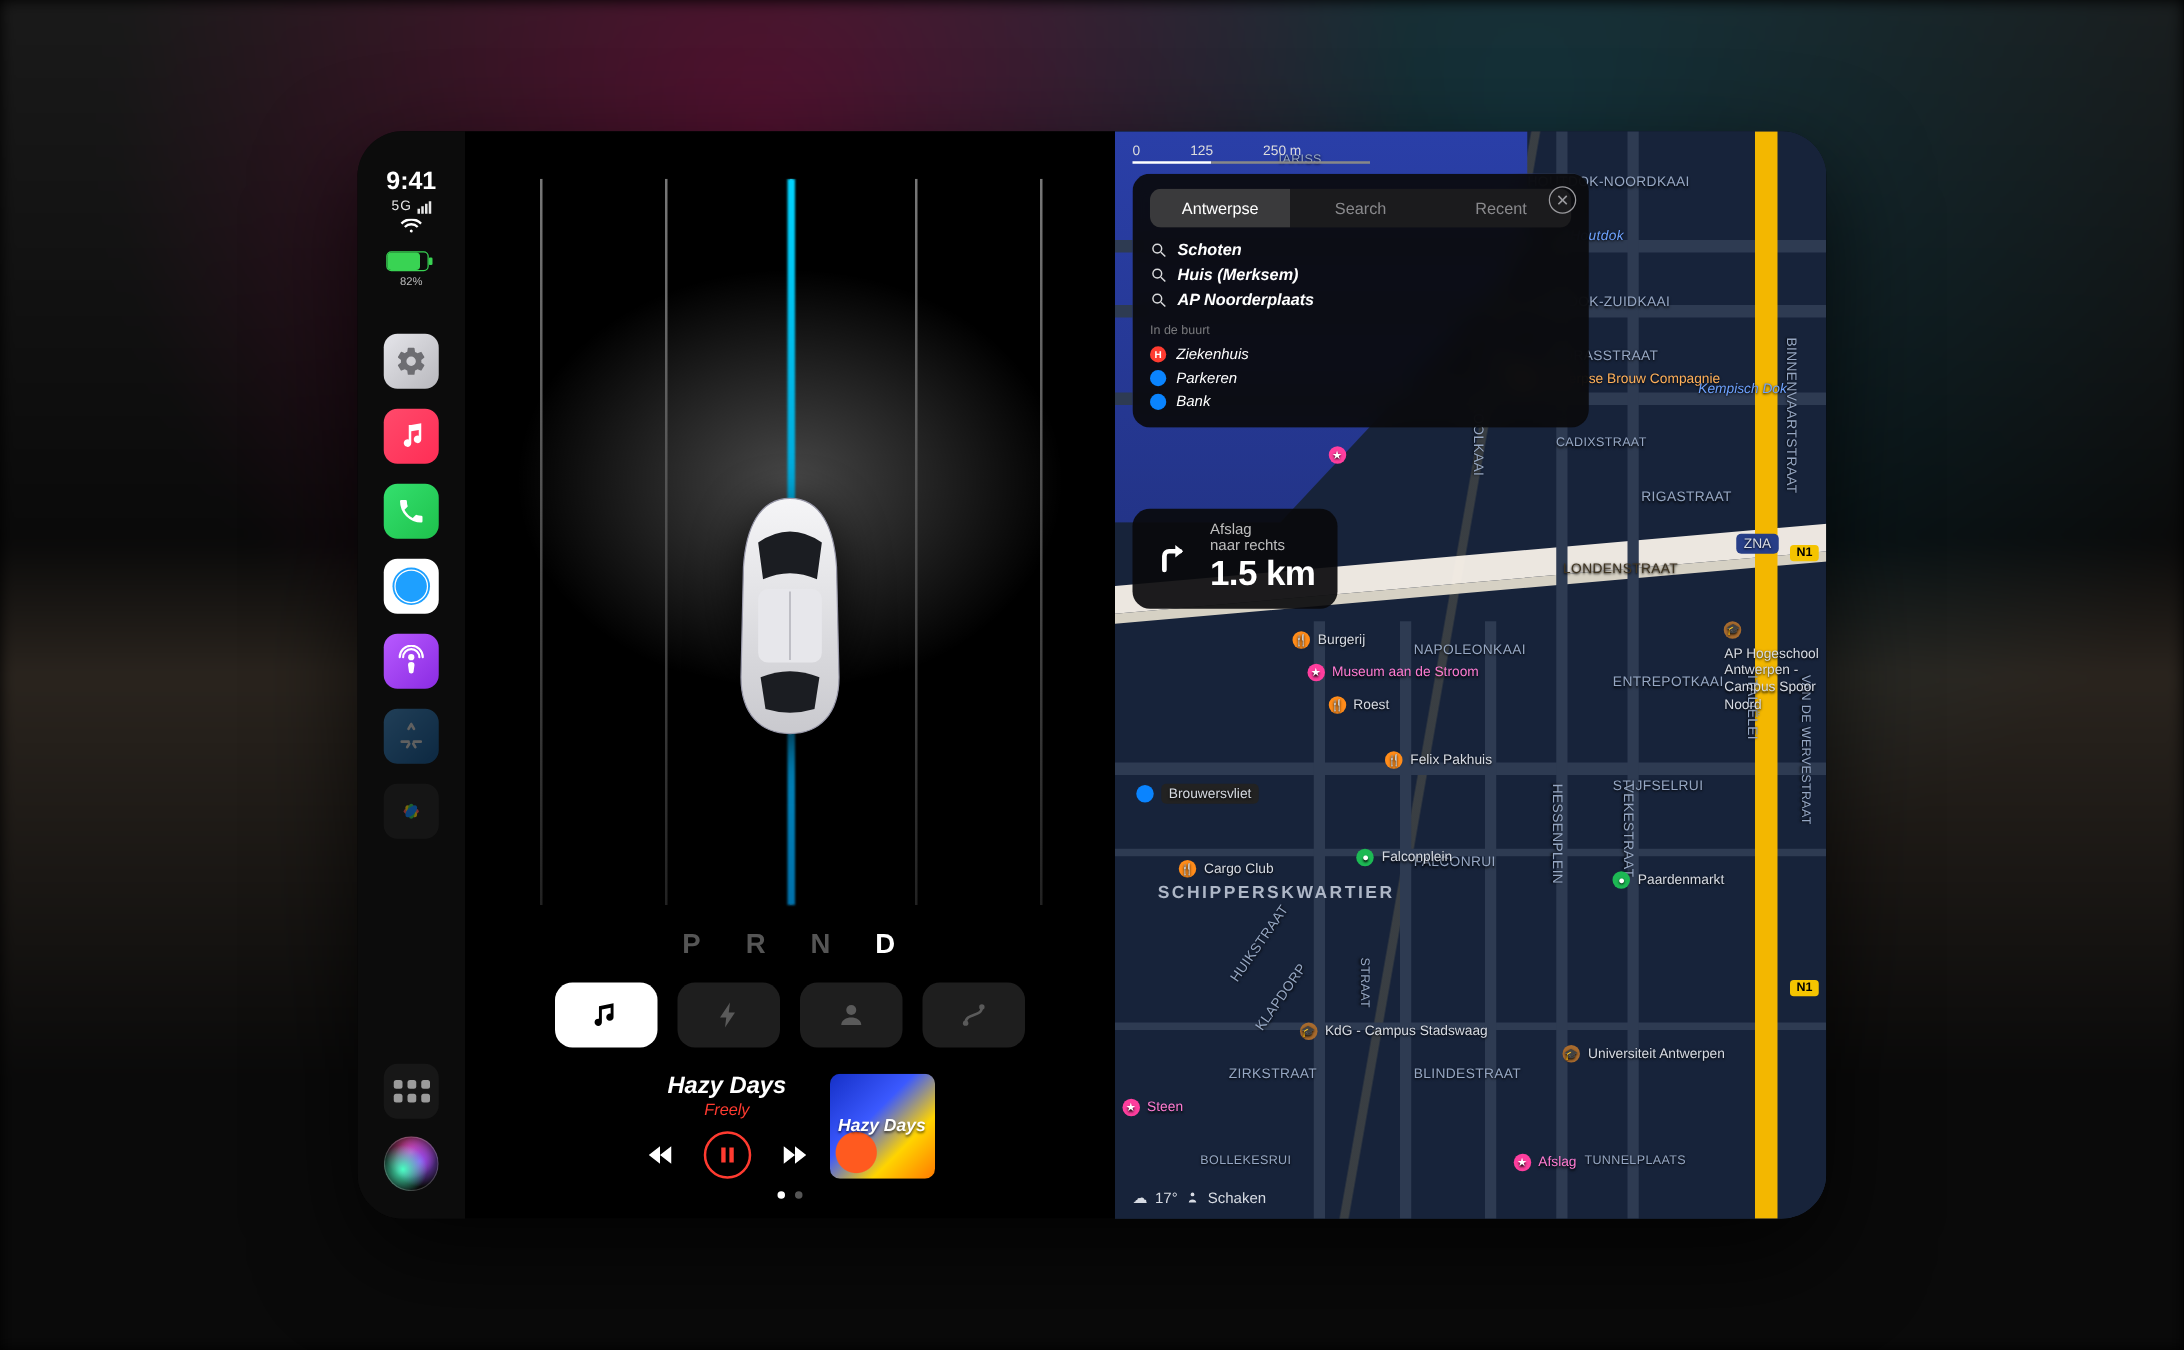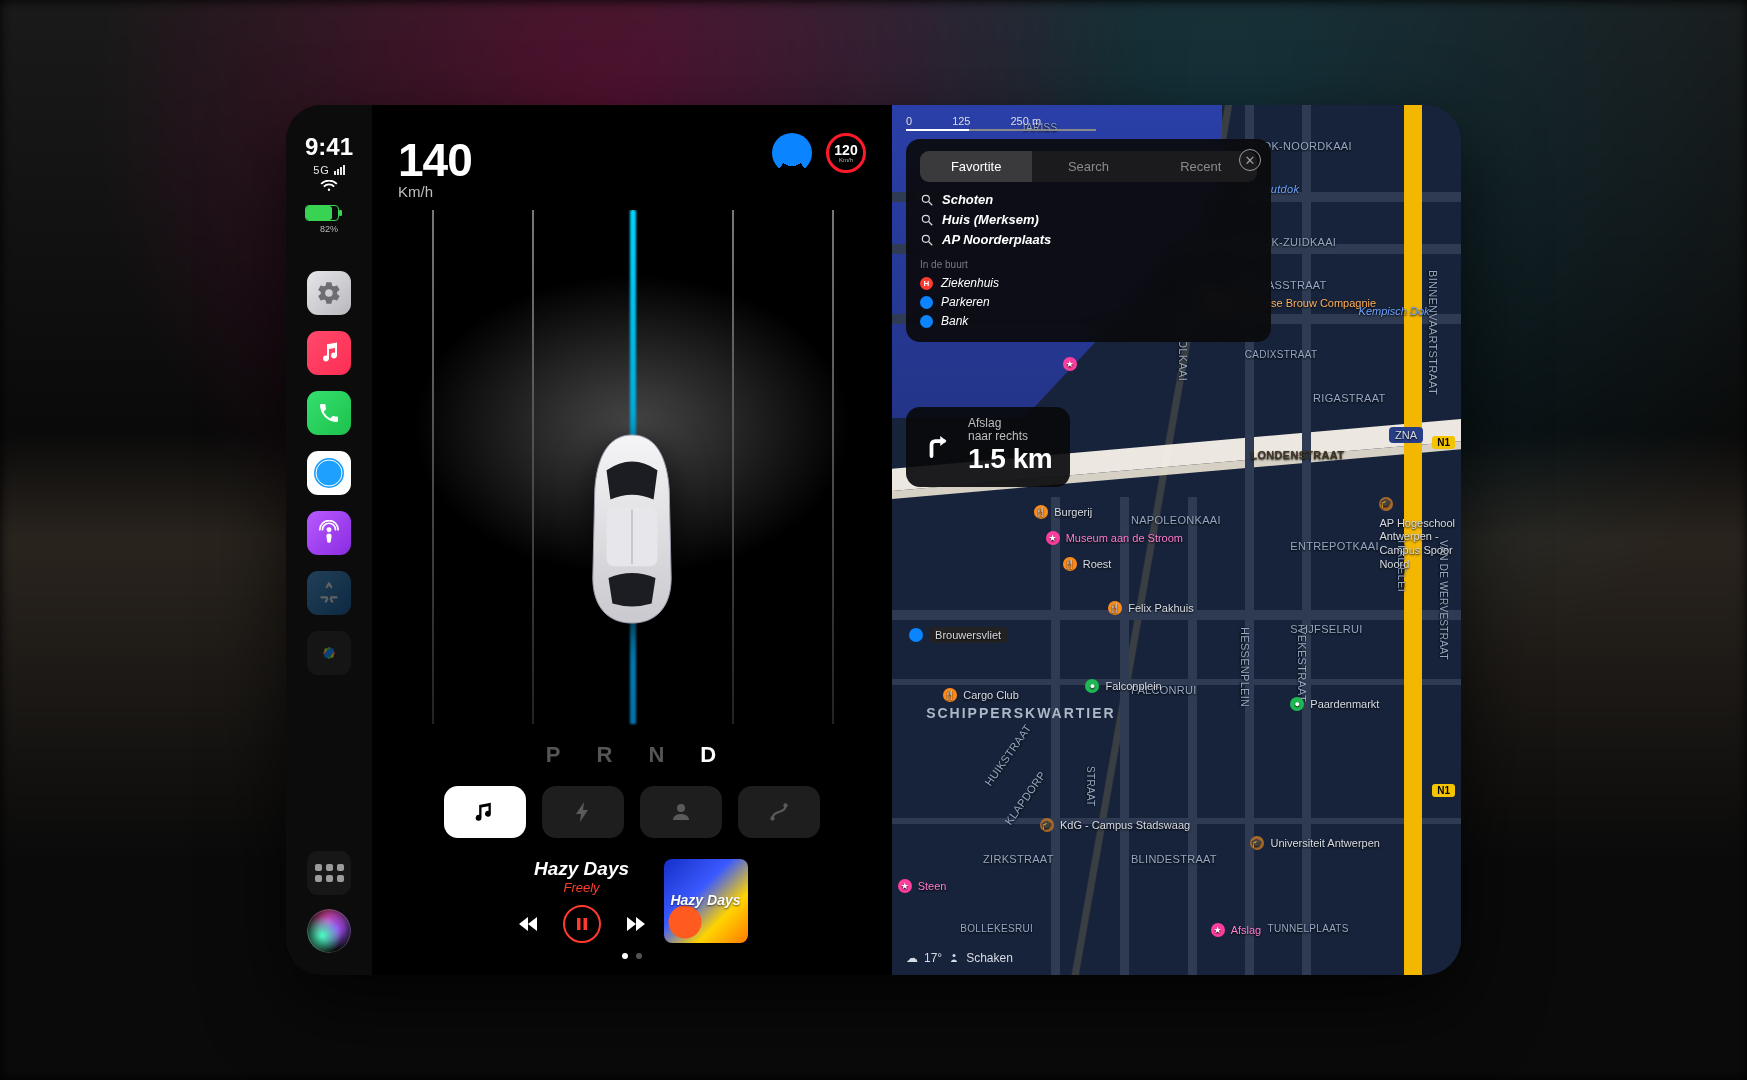--- a/index.html
+++ b/index.html
@@ -32,21 +32,21 @@
   }
   
   .sidebar {
     width: 86px;
     padding: 28px 0 18px;
     display:flex; flex-direction:column; align-items:center;
     background:#0c0c0c;
     gap:6px;
   }
   .status { color:#fff; text-align:center; font-size:11px; line-height:1.2; }
-  .status .time { font-size:24px; font-weight:600;text-align:center; }
+  .status .time { font-size:20px; font-weight:600;text-align:center; }
   .status .sig { letter-spacing:1px; font-size:11px; opacity:.9; display:flex; align-items:center; justify-content:center; gap:4px; margin-top:2px;}
   .bars { display:inline-flex; gap:1px; align-items:flex-end;}
   .bars span{ width:2px; background:#fff; display:block;}
   .bars span:nth-child(1){height:4px}.bars span:nth-child(2){height:6px}.bars span:nth-child(3){height:8px}.bars span:nth-child(4){height:10px}
   .wifi { margin-top:3px; }
   .battery {
     margin-top:10px;
     width:34px; height:16px; border:1px solid #39d353; border-radius:4px;
     position:relative;
   }
@@ -306,33 +306,20 @@
             <span></span>
             <span></span>
             <span></span>
           </div>
       </div>
       <div class="siri"></div>
     </div>
   </div>
 
   <div class="drive">
-    <div class="drive-top">
-      <div class="speed">
-        <div class="value">140</div>
-        <div class="unit">Km/h</div>
-      </div>
-      <div class="drive-icons">
-        <div class="wheel"></div>
-        <div class="limit">
-          <span class="n">120</span>
-          <span class="u">Km/h</span>
-        </div>
-      </div>
-    </div>
 
     <div class="lane-box">
       <div class="lane l1"></div>
       <div class="lane l2"></div>
       <div class="lane l3"></div>
       <div class="lane l4"></div>
       <div class="lane l5"></div>
       <div class="car">
         <svg viewBox="0 0 100 200">
           <defs>
@@ -436,21 +423,21 @@
       <div class="road vt" style="left:28%;top:45%"></div>
       <div class="road vt" style="left:52%;top:45%"></div>
     </div>
 
     <div class="road-label" style="top:4%;left:58%">HOUTDOK-NOORDKAAI</div>
     <div class="road-label" style="top:9%;left:64%;color:#6fa3ff;font-style:italic">Houtdok</div>
     <div class="road-label" style="top:15%;left:58%">HOUTDOK-ZUIDKAAI</div>
     <div class="road-label" style="top:20%;left:60%">MADRASSTRAAT</div>
     <div class="road-label" style="top:33%;left:74%">RIGASTRAAT</div>
     <div class="road-label" style="top:28%;left:62%;font-size:10px">CADIXSTRAAT</div>
-    <div class="road-label" style="top:39.5%;left:63%;color:#403522;font-weight:700">LONDENSTRAAT</div>
+    <div class="road-label" style="top:39.5%;left:63%;color:#403522;font-weight:400">LONDENSTRAAT</div>
     <div class="road-label" style="top:47%;left:42%">NAPOLEONKAAI</div>
     <div class="road-label" style="top:50%;left:70%">ENTREPOTKAAI</div>
     <div class="road-label" style="top:59.5%;left:70%">STIJFSELRUI</div>
     <div class="road-label" style="top:66.5%;left:42%">FALCONRUI</div>
     <div class="road-label vert" style="top:60%;left:61%">HESSENPLEIN</div>
     <div class="road-label vert" style="top:60%;left:71%">VEKESTRAAT</div>
     <div class="road-label" style="top:79%;left:18%;transform:rotate(-55deg)">KLAPDORP</div>
     <div class="road-label" style="top:74%;left:14%;transform:rotate(-55deg)">HUIKSTRAAT</div>
     <div class="road-label" style="top:86%;left:16%">ZIRKSTRAAT</div>
     <div class="road-label" style="top:86%;left:42%">BLINDESTRAAT</div>
@@ -542,21 +529,21 @@
     <div class="scale">
       <span>0</span>
       <span>125</span>
       <span>250 m</span>
     </div>
     <div class="scale-line"></div>
 
     <div class="search-card">
       <div class="close">✕</div>
       <div class="seg">
-        <button class="active">Favortite</button>
+        <button class="active">Antwerpse</button>
         <button>Search</button>
         <button>Recent</button>
       </div>
       <div class="fav-list">
         <div class="fav-item">
           <svg width="14" height="14" viewBox="0 0 24 24">
               <circle cx="10" cy="10" r="6" stroke="#fff" stroke-width="2" fill="none"></circle>
               <line x1="15" y1="15" x2="21" y2="21" stroke="#fff" stroke-width="2"></line>
             </svg>
           <span>Schoten</span>

